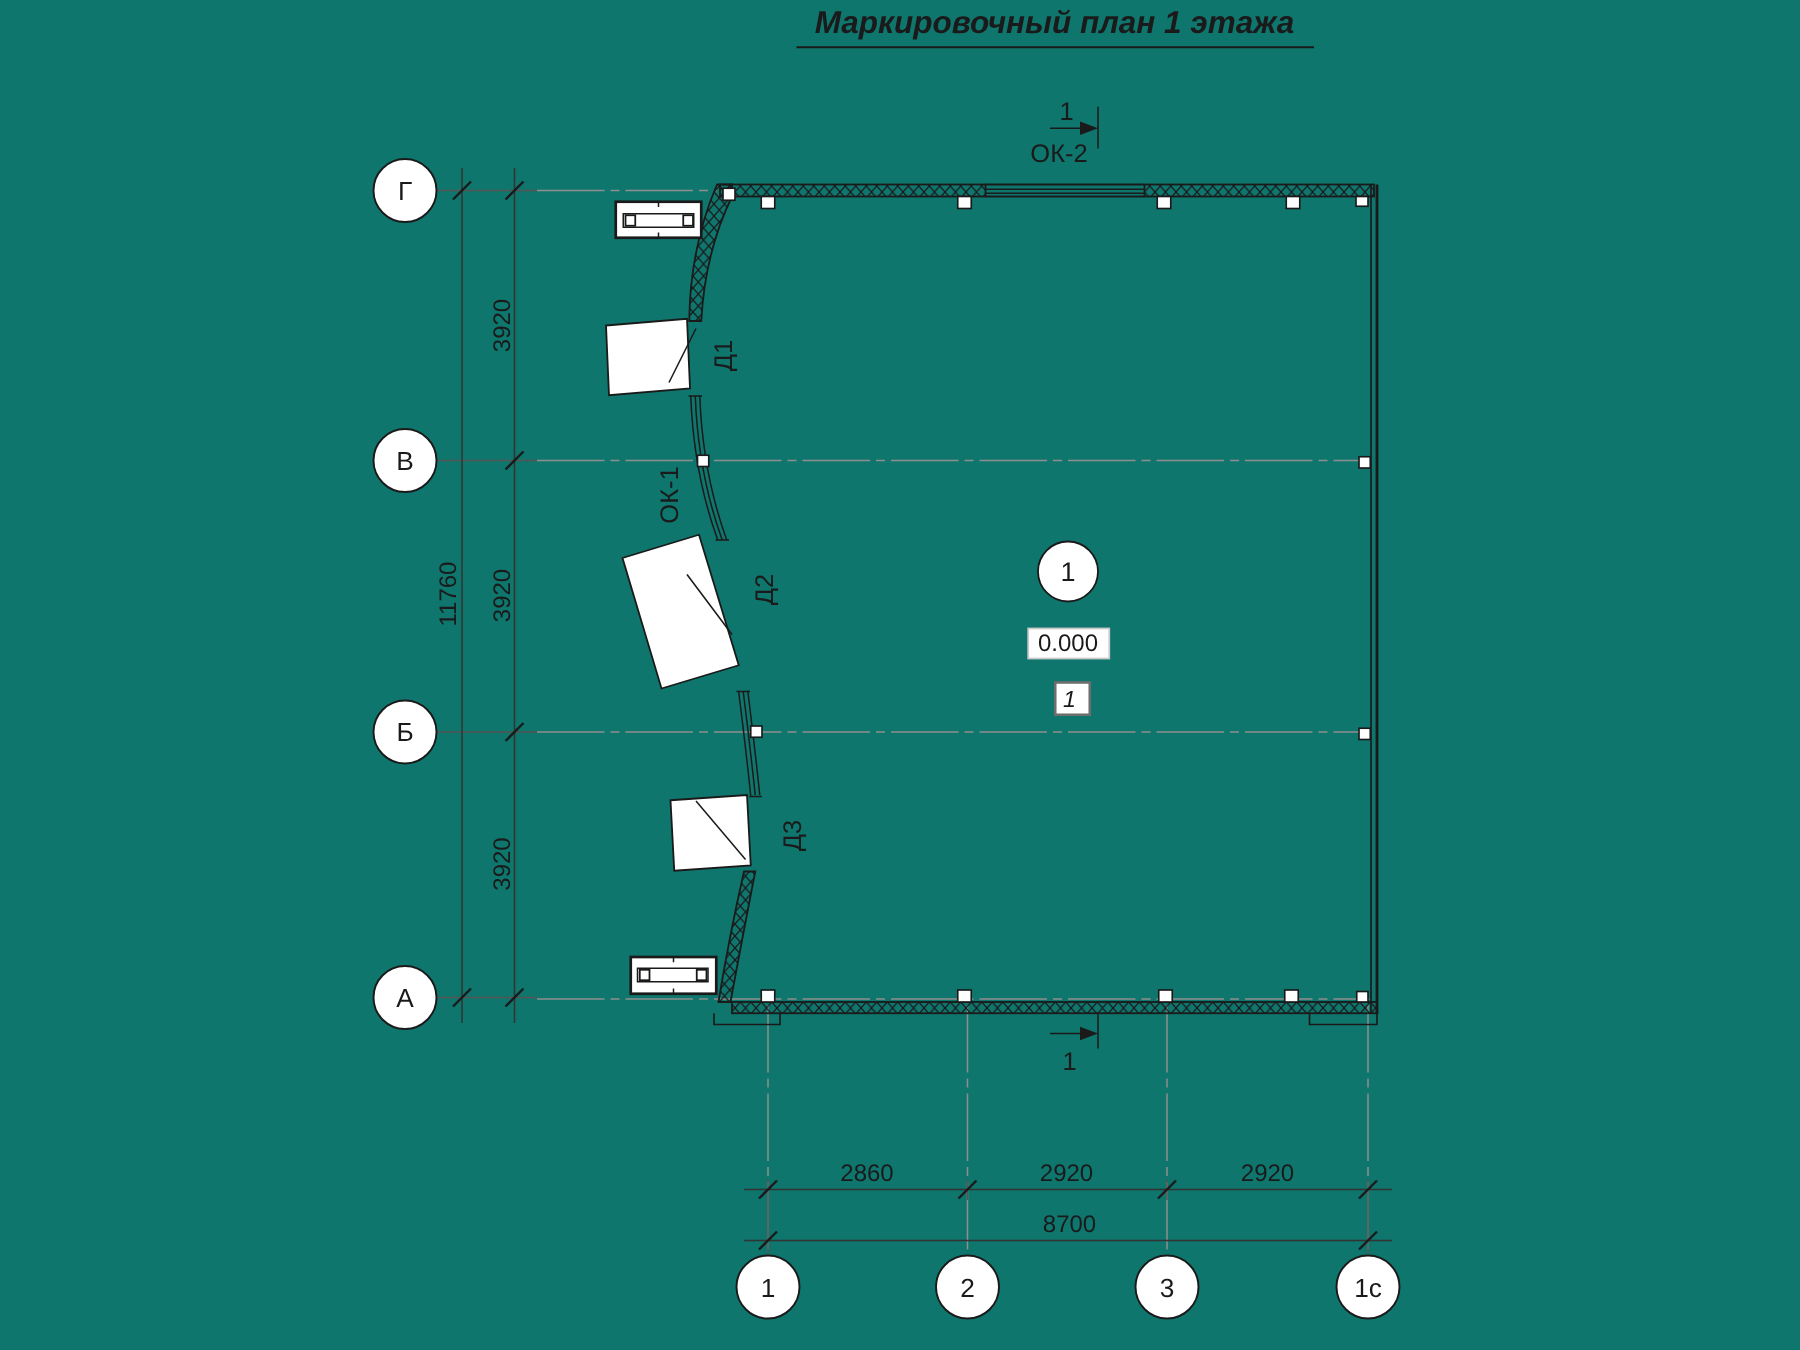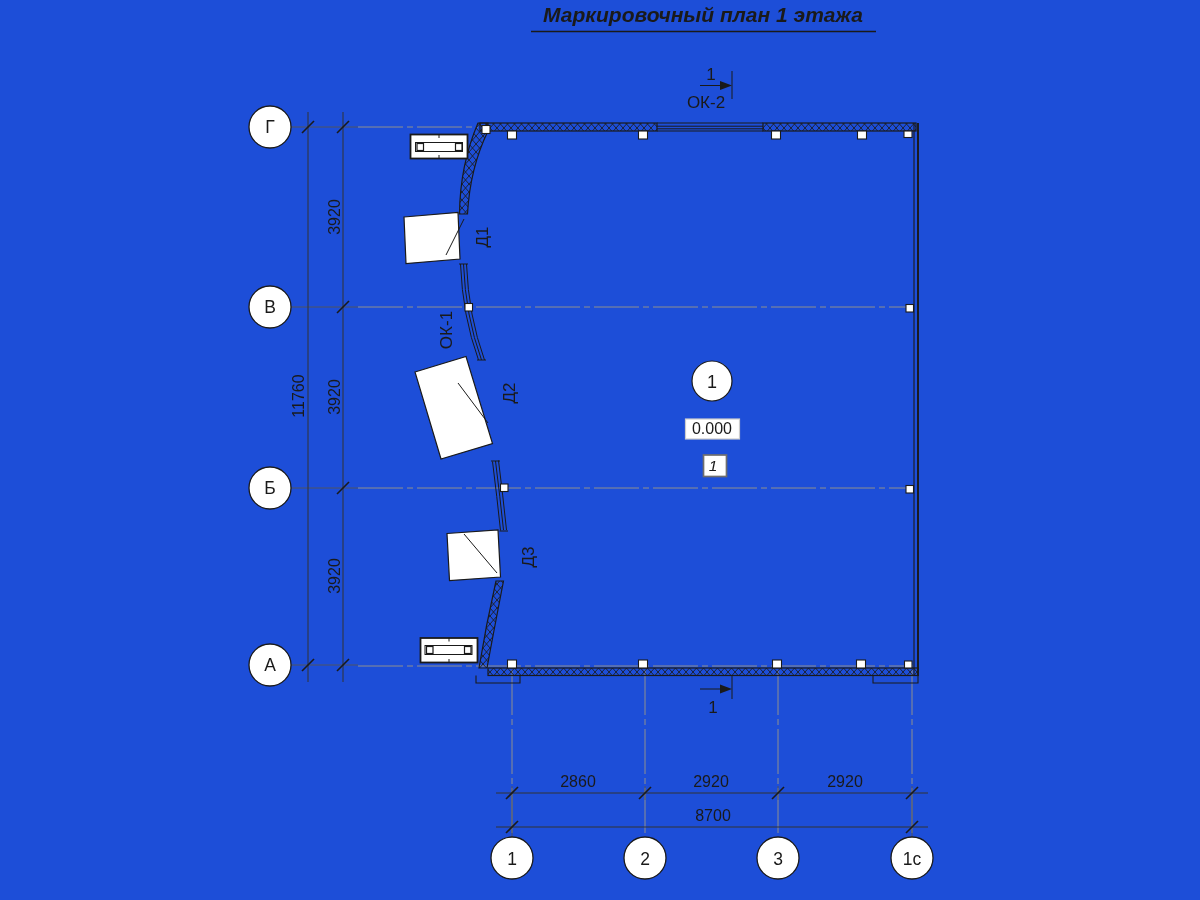--- a/index.html
+++ b/index.html
@@ -1,16 +1,16 @@
 <!DOCTYPE html>
 <html><head>
 <meta charset="utf-8">
 <style>
   html,body{margin:0;padding:0;background:#ffffff;}
-  .stage{width:1200px;height:900px;position:relative;background:#1d4ed8;overflow:hidden;}
+  .stage{width:1200px;height:900px;position:relative;background:#0f766e;overflow:hidden;}
   svg{display:block;}
   text{fill:#1a1a1a;font-family:"Liberation Sans", sans-serif;}
   .t-title{font-size:21px;font-style:italic;font-weight:bold;}
   .t-axis{font-size:17.5px;}
   .t-dim{font-size:16px;}
   .t-label{font-size:17px;}
   .t-room{font-size:18px;}
   .t-elev{font-size:16px;}
   .t-tag{font-size:15.5px;font-style:italic;}
   .ink{stroke:#1a1a1a;}

